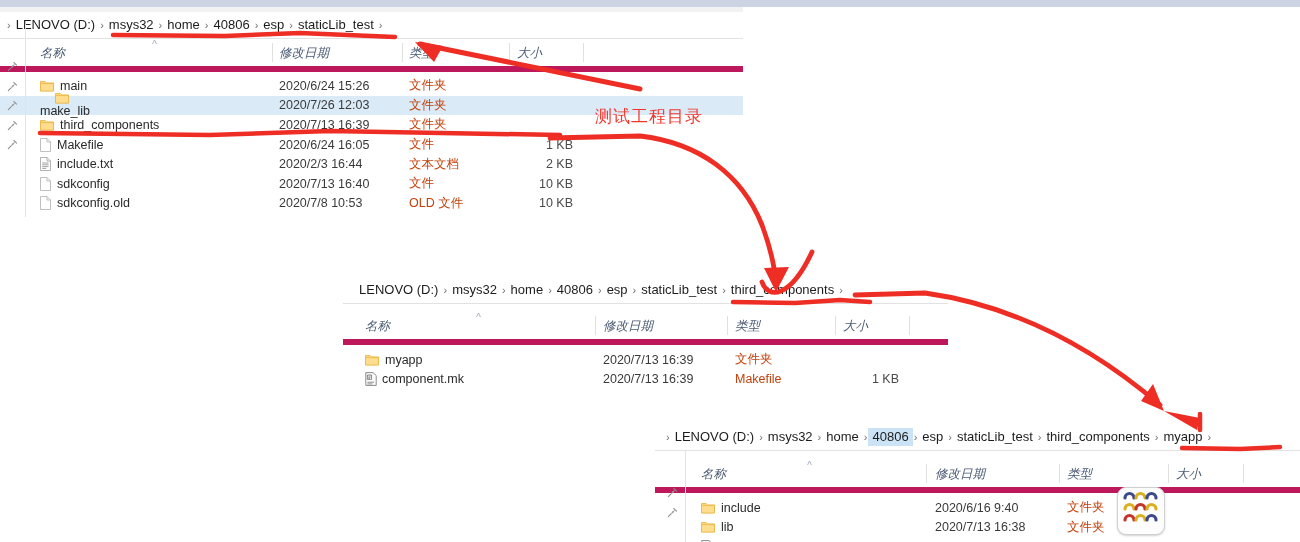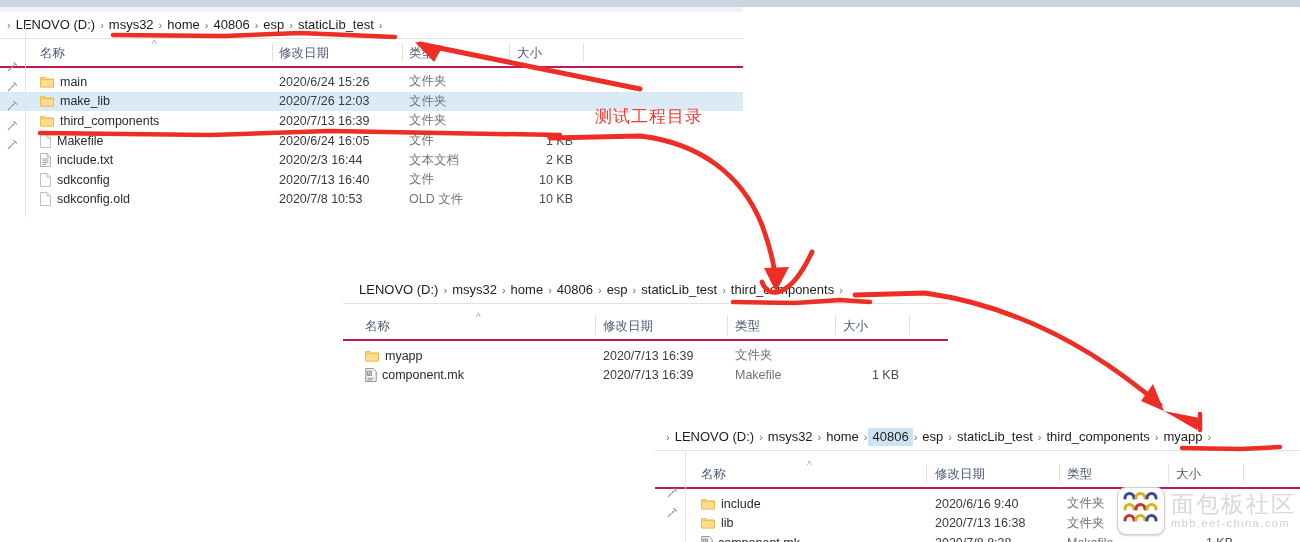--- a/index.html
+++ b/index.html
@@ -50,22 +50,22 @@
   .crumb-sep {
     font-size: 11px; color: #6d6d6d;
     padding: 0 1px;
     line-height: 16px;
   }
 
   .col-head {
     position: relative;
     height: 27px;
     background: #ffffff;
-    border-bottom: 2px solid #be185d;
-    display: flex; align-items: center;
+    border-bottom: 6px solid #be185d;
+    display: flex; align-items: center; font-style: italic;
   }
   .col-head .ch {
     position: absolute;
     font-size: 12.5px;
     color: #4a5a73;
     top: 6px;
   }
   .col-head .divider {
     position: absolute;
     top: 4px; width: 1px; height: 19px;
@@ -81,21 +81,21 @@
   .frow {
     position: relative;
     height: 19.6px;
     display: flex; align-items: center;
     font-size: 12.5px;
     color: #2a2a2a;
   }
   .frow.selected { background: #dbeaf7; }
   .fname { position: absolute; display: flex; align-items: center; }
   .fdate { position: absolute; color: #3a3a3a; }
-  .ftype { position: absolute; color: #737373; }
+  .ftype { position: absolute; color: #c2410c; }
   .fsize { position: absolute; color: #4a4a4a; text-align: right; }
 
   
   .ico { display: inline-block; margin-right: 6px; position: relative; }
   .ico-folder { width: 14px; height: 12px; }
   .ico-file   { width: 11px; height: 14px; }
 
   
   .pin-rail { position: absolute; }
   .pin { position: absolute; width: 11px; height: 11px; }
@@ -191,21 +191,21 @@
                 <path d="M0.5 1.5 h4.6 l1.3 1.4 H13.5 v8 H0.5 Z" fill="#fcd77f" stroke="#e8b33c" stroke-width="0.8"></path>
                 <path d="M0.5 3.6 H13.5 v7.4 H0.5 Z" fill="#ffdd8e" stroke="#e8b33c" stroke-width="0.7"></path>
               </svg></span>
             <span>main</span>
           </span>
           <span class="fdate" style="left:279px;">2020/6/24 15:26</span>
           <span class="ftype" style="left:409px;">文件夹</span>
           <span class="fsize" style="left:461px; width:112px;"></span>
         </div>
         <div class="frow selected">
-          <span class="fname" style="left:40px;">
+          <span class="fname" style="left:40px;flex-direction:column;">
             <span class="ico ico-folder"><svg width="14" height="12" viewBox="0 0 14 12">
                 <path d="M0.5 1.5 h4.6 l1.3 1.4 H13.5 v8 H0.5 Z" fill="#fcd77f" stroke="#e8b33c" stroke-width="0.8"></path>
                 <path d="M0.5 3.6 H13.5 v7.4 H0.5 Z" fill="#ffdd8e" stroke="#e8b33c" stroke-width="0.7"></path>
               </svg></span>
             <span>make_lib</span>
           </span>
           <span class="fdate" style="left:279px;">2020/7/26 12:03</span>
           <span class="ftype" style="left:409px;">文件夹</span>
           <span class="fsize" style="left:461px; width:112px;"></span>
         </div>
@@ -487,24 +487,20 @@
           <path d="M29 10 a4.5 4.5 0 0 1 9 0" stroke="#3c4a8a"></path>
           <path d="M7 21 a4.5 4.5 0 0 1 9 0" stroke="#d9b020"></path>
           <path d="M18 21 a4.5 4.5 0 0 1 9 0" stroke="#c4342c"></path>
           <path d="M29 21 a4.5 4.5 0 0 1 9 0" stroke="#d9b020"></path>
           <path d="M7 32 a4.5 4.5 0 0 1 9 0" stroke="#c4342c"></path>
           <path d="M18 32 a4.5 4.5 0 0 1 9 0" stroke="#d9b020"></path>
           <path d="M29 32 a4.5 4.5 0 0 1 9 0" stroke="#3c4a8a"></path>
         </g>
       </svg>
     </div>
-    <div class="wm-text">
-      <div class="wm-cn">面包板社区</div>
-      <div class="wm-en">mbb.eet-china.com</div>
-    </div>
   </div>
 
   <svg id="annot" viewBox="0 0 1300 542">
     <g fill="none" stroke="#ee2d24" stroke-width="4.5" stroke-linecap="round" stroke-linejoin="round">
 
       <path d="M113,35 L225,36 L300,33 L395,37"></path>
 
       <path d="M640,89 L420,44" stroke-width="5"></path>
 
       <path d="M40,133 L210,135 L330,131 L560,135"></path>

